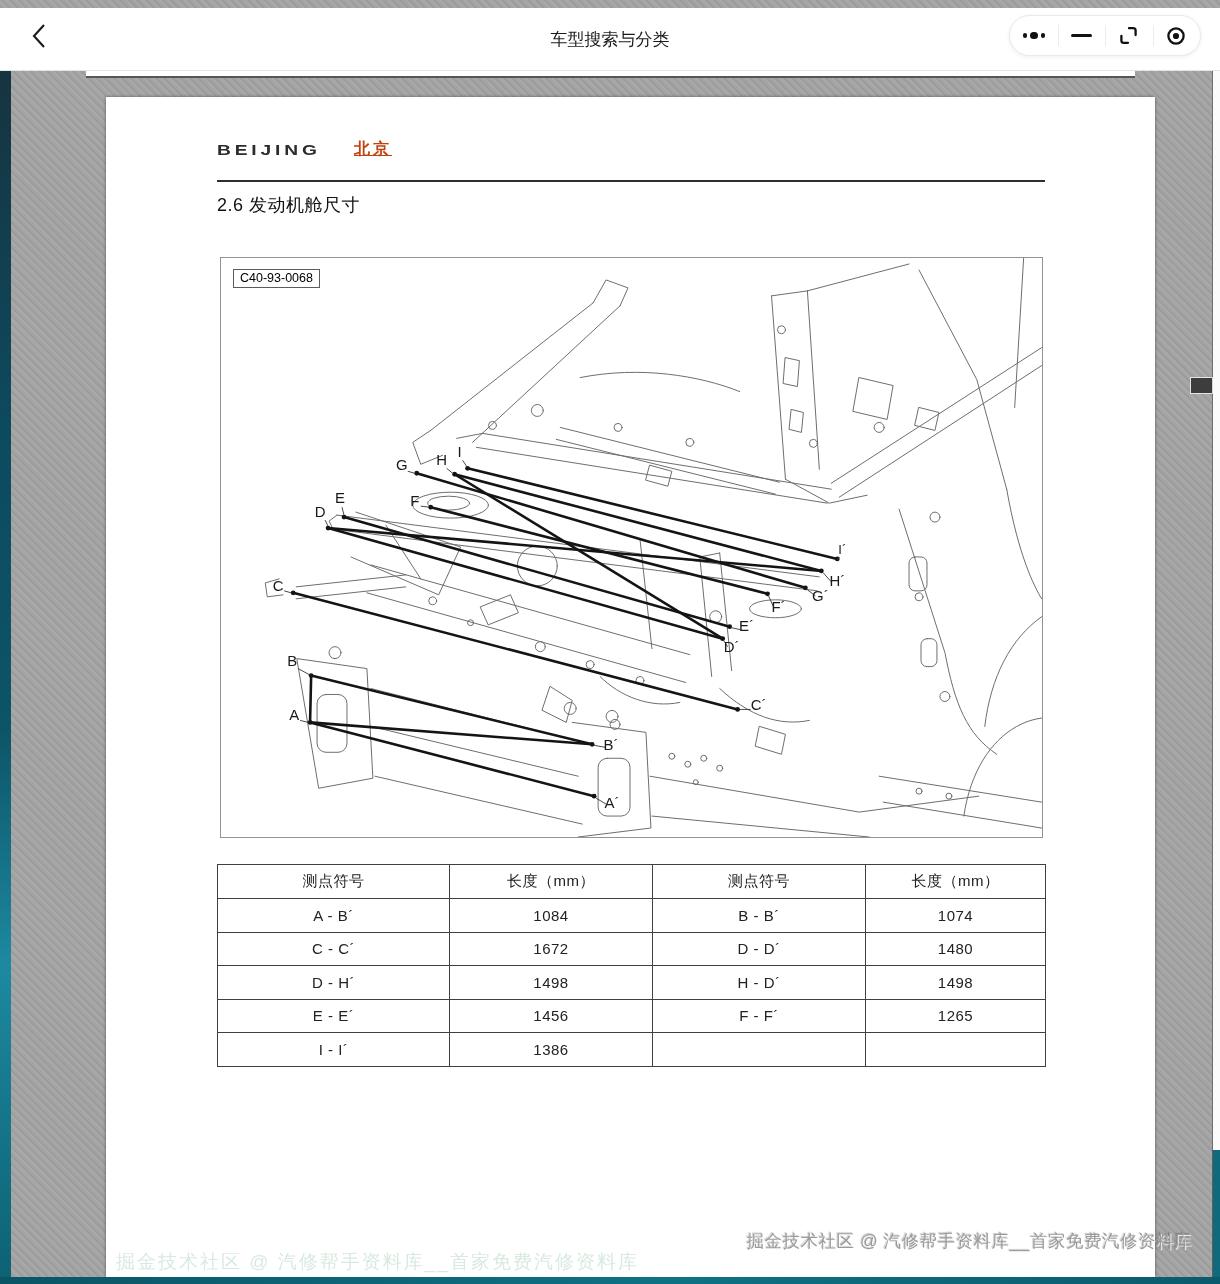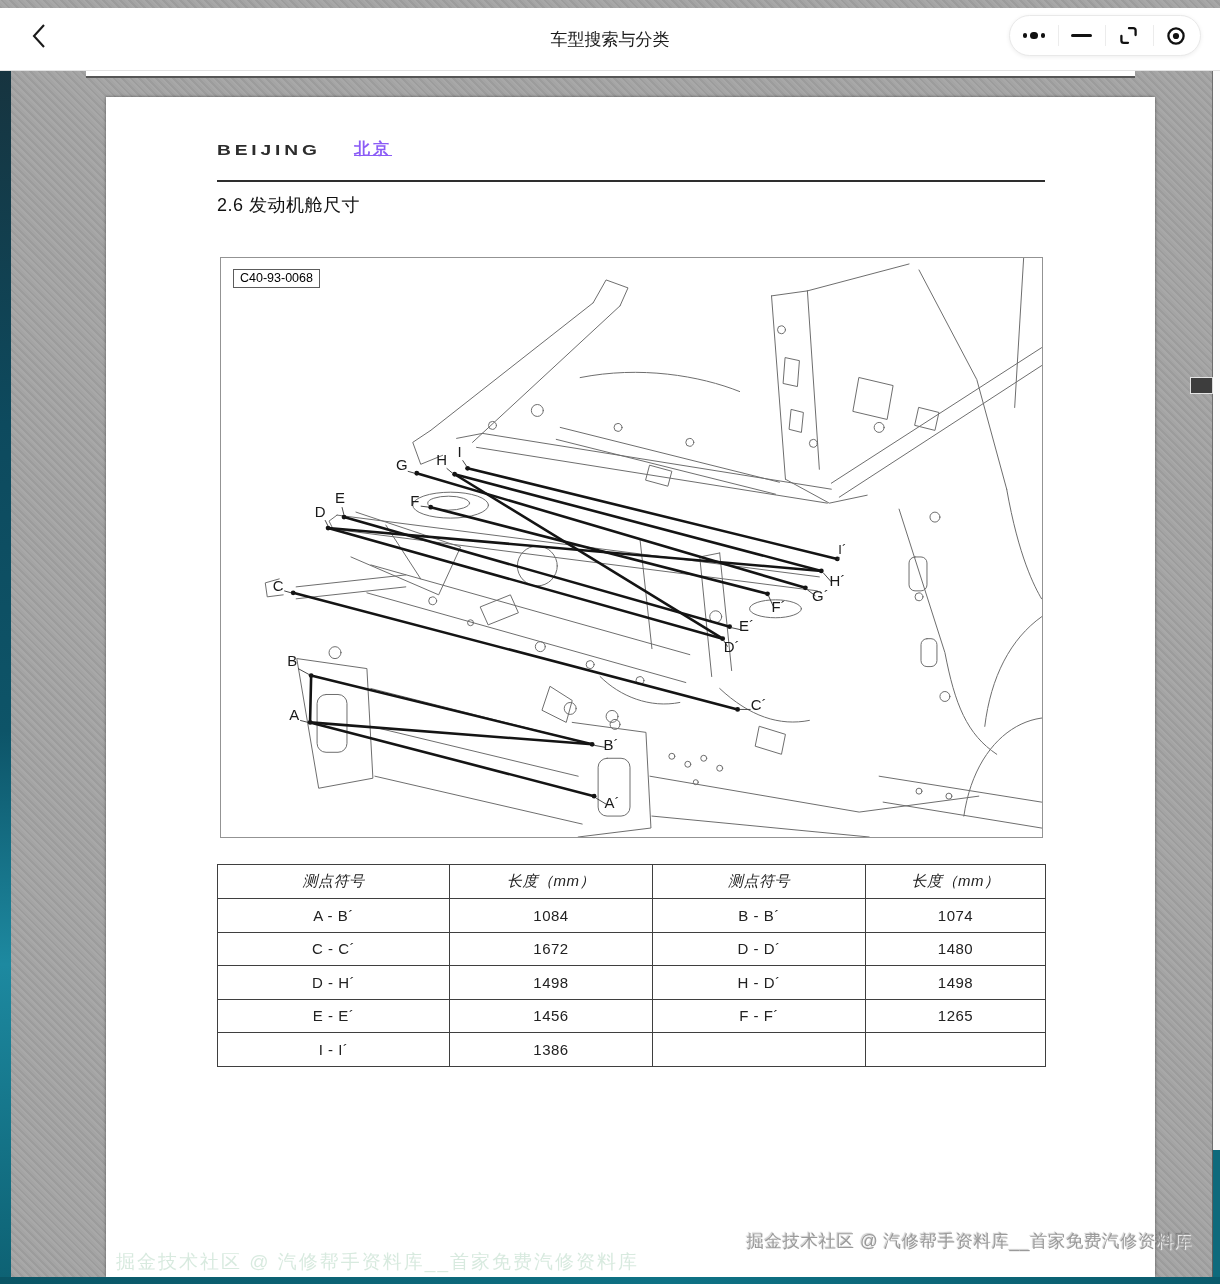--- a/index.html
+++ b/index.html
@@ -45,35 +45,35 @@
 
   
   .prev-sheet { position:absolute; left:86px; top:55px; width:1049px; height:23px; background:#fff;
     border-bottom:2px solid #565656; }
   .sheet { position:absolute; left:86px; top:97px; width:1049px; height:1180px; background:#fff;
     box-shadow:0 0 3px rgba(0,0,0,.45);margin-left:20px; }
 
   .brand { position:absolute; left:111px; top:42px; display:flex; align-items:center; }
   .brand-en { font-size:15px; font-weight:700; color:#2c2c2c; letter-spacing:3px;
     transform:scaleX(1.28) scaleY(.92); transform-origin:left center; }
-  .brand-cn { font-size:16px; font-weight:700; color:#8b5cf6; letter-spacing:3px; margin-left:56px;text-decoration:underline; }
+  .brand-cn { font-size:16px; font-weight:700; color:#c2410c; letter-spacing:3px; margin-left:56px;text-decoration:underline; }
   .rule { position:absolute; left:111px; top:83px; width:828px; height:2px; background:#2e2e2e; }
   .heading { position:absolute; left:111px; top:96px; font-size:18px; color:#111; letter-spacing:.5px; }
 
   .figure { position:absolute; left:114px; top:160px; width:823px; height:581px;
     border:1px solid #939393; background:#fff; }
   .fig-code { position:absolute; left:12px; top:11px; border:1px solid #5c5c5c; color:#000000;
     font-size:12.5px; padding:1px 6px 2px; background:#fff; }
   .figure svg { position:absolute; left:0; top:0; width:100%; height:100%; }
 
   table.meas { position:absolute; left:111px; top:767px; width:828px; border-collapse:collapse;
     table-layout:fixed; font-size:15px; color:#222; }
   table.meas th, table.meas td { border:1px solid #3f3f3f; text-align:center; font-weight:400;
     height:33.5px; padding:0; letter-spacing:.5px; }
-  table.meas th { height:34px;font-style:italic; }
+  table.meas th { height:34px; }
   col.c1 { width:232px; } col.c2 { width:203px; } col.c3 { width:213px; } col.c4 { width:180px; }
 
   .wm-green { position:absolute; left:10px; bottom:2px; width:1030px; overflow:hidden;
     font-size:19px; letter-spacing:2px; color:rgba(125,185,150,.30); filter:blur(.6px);
     white-space:nowrap; }
 
   .watermark { position:absolute; right:28px; top:1229px; z-index:50; font-size:17.5px;
     color:#9a9a9a; letter-spacing:.5px; white-space:nowrap;
     text-shadow:1px 1px 1px rgba(255,255,255,.95), -1px -1px 1px rgba(0,0,0,.22); }
 </style>

